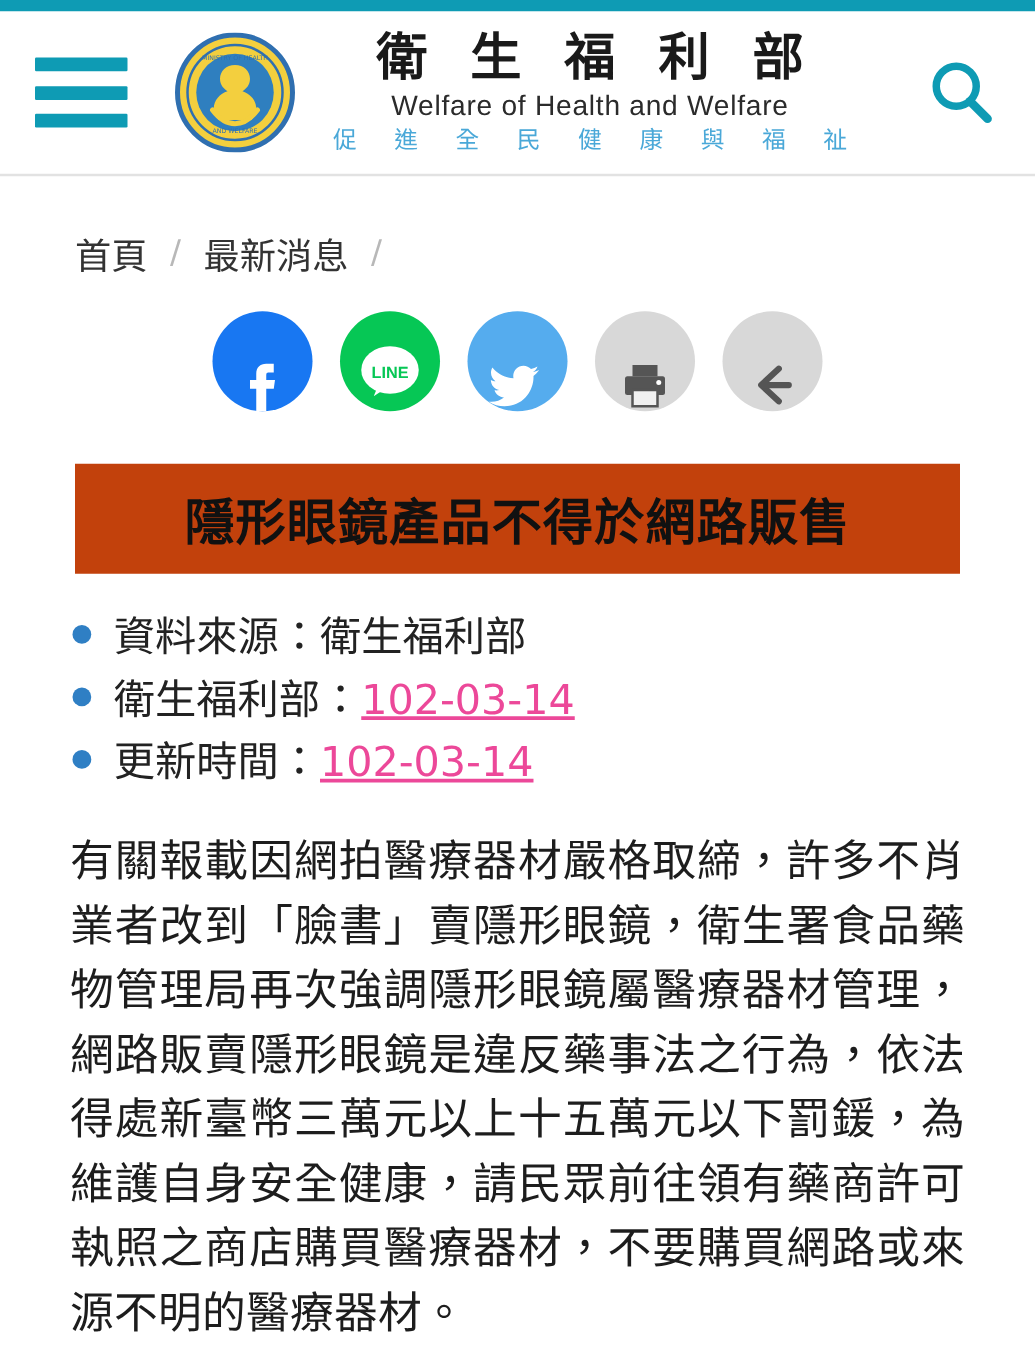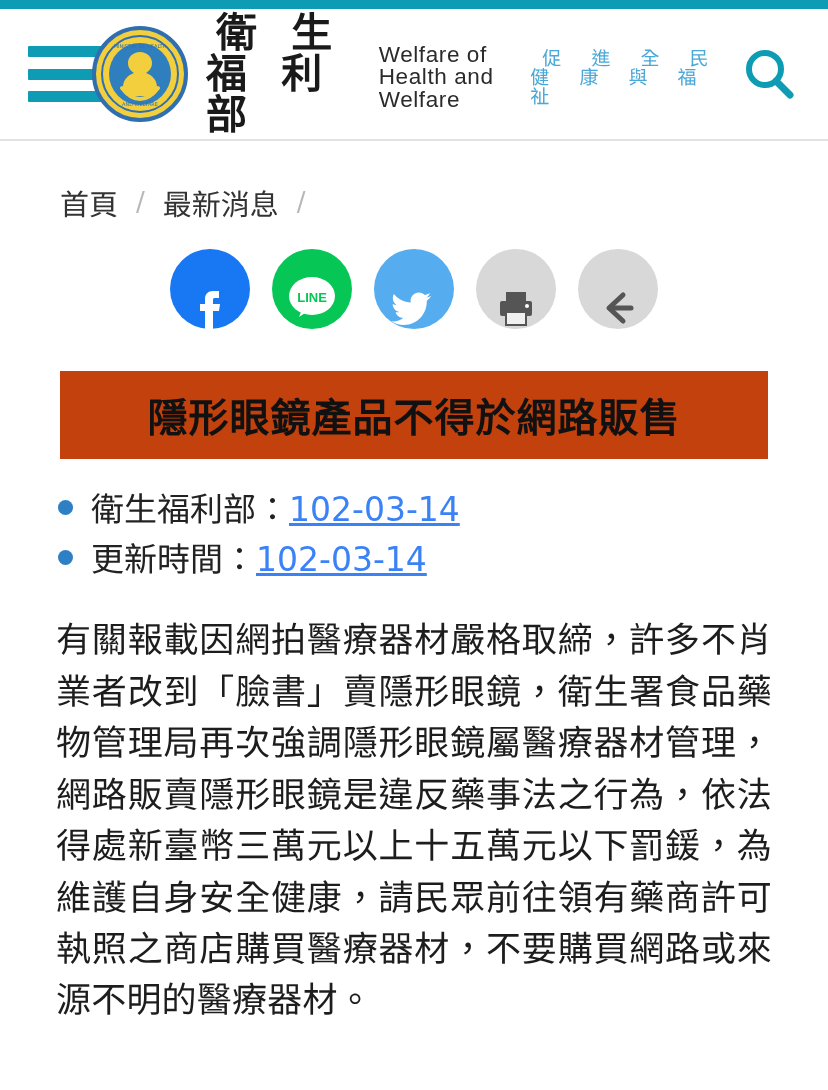--- a/index.html
+++ b/index.html
@@ -59,21 +59,21 @@
 
   .emblem {
     width: 96px;
     height: 96px;
     flex: 0 0 auto;
     position: relative;
   }
 
   .brand-text {
     display: flex;
-    flex-direction: row;
+    flex-direction: column;
     align-items: center;
     line-height: 1;
   }
   .brand-cn {
     font-size: 41px;
     font-weight: bold;
     color: #1a1a1a;
     letter-spacing: 10px;
     text-indent: 10px;
     font-family: "DejaVu Sans", sans-serif;
@@ -184,21 +184,21 @@
     width: 15px;
     height: 15px;
     border-radius: 50%;
     background: #2f7fc4;
     flex: 0 0 auto;
     margin-right: 18px;
     position: relative;
     top: -6px;
   }
   .meta-list a {
-    color: #3b82f6;
+    color: #ec4899;
   }
 
   
   .article-body {
     margin: 30px 56px 0 56px;
     font-size: 35px;
     line-height: 1.47;
     color: #1d1d1d;
     text-align: justify;
     font-family: "DejaVu Sans", sans-serif;
@@ -291,20 +291,25 @@
   </div>
 </div>
 
 <div class="title-banner">
   <h1>隱形眼鏡產品不得於網路販售</h1>
 </div>
 
 <ul class="meta-list">
   <li>
     <span class="bullet"></span>
+    <span>資料來源：</span>
+    <span>衛生福利部</span>
+  </li>
+  <li>
+    <span class="bullet"></span>
     <span>衛生福利部：</span>
     <a href="#">102-03-14</a>
   </li>
   <li>
     <span class="bullet"></span>
     <span>更新時間：</span>
     <a href="#">102-03-14</a>
   </li>
 </ul>
 

